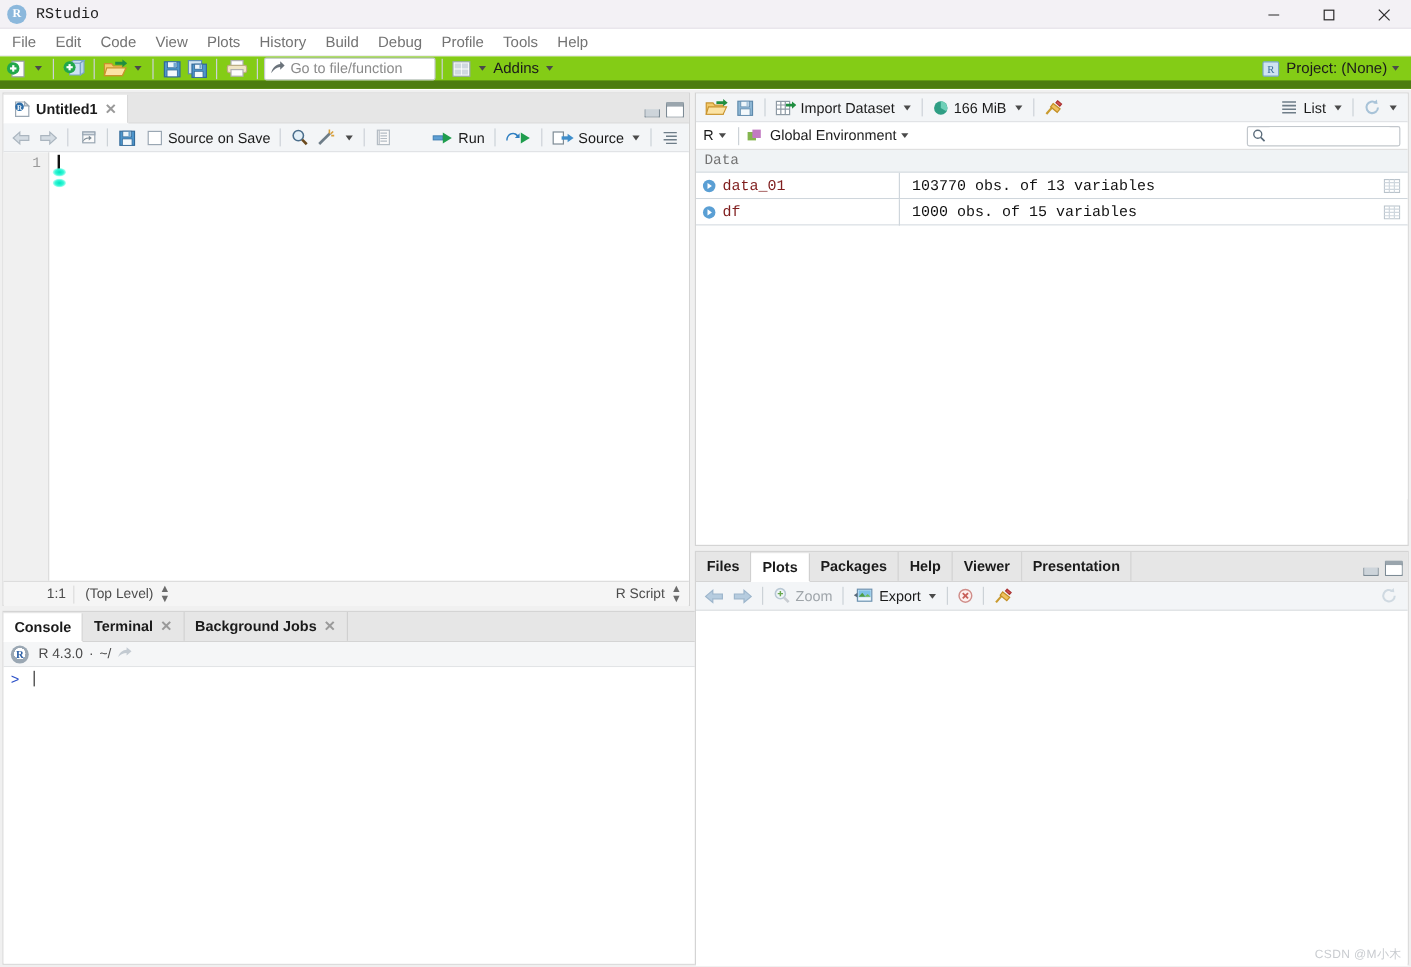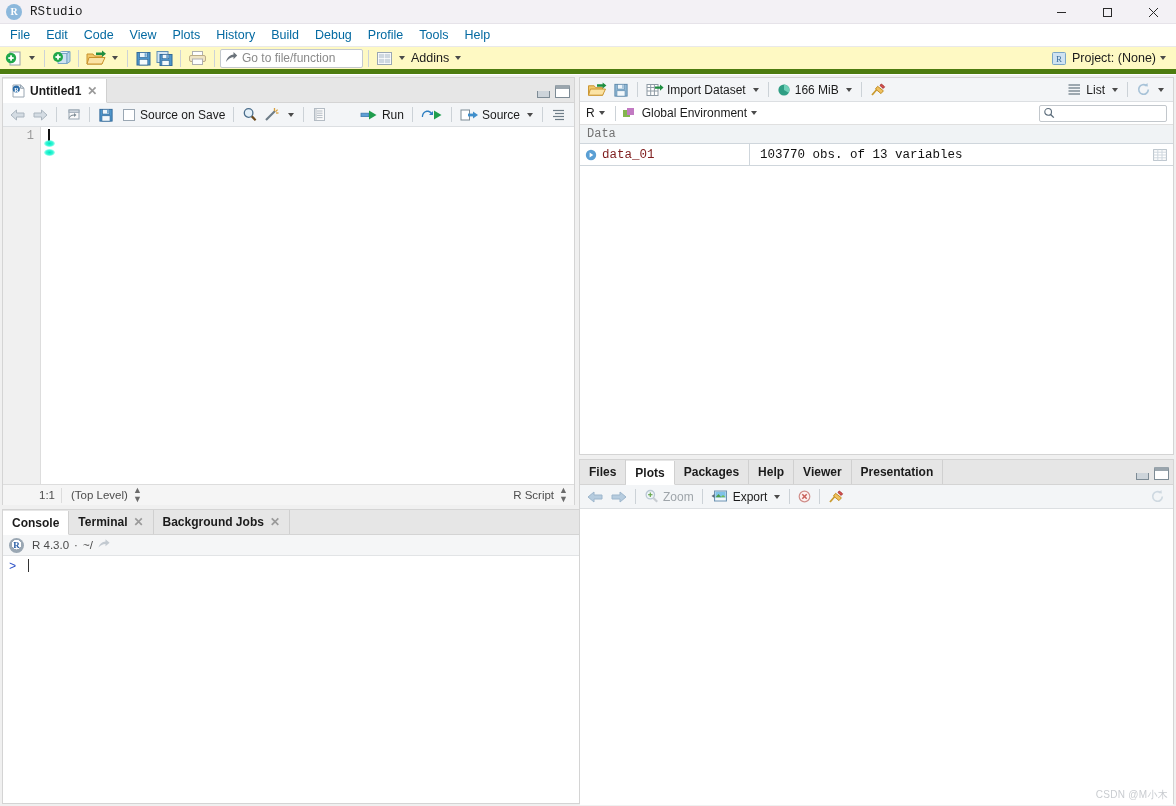--- a/index.html
+++ b/index.html
@@ -32,27 +32,27 @@
     width: 46px; height: 24px; display: flex; align-items: center; justify-content: center;
     font-size: 12px; color: #2a2a2a;
   }
 
   
   .menubar {
     height: 23px; background: #ffffff; display: flex; align-items: center;
     padding-left: 2px; border-bottom: 1px solid #e9e9e9;
   }
   .menubar .mi {
-    padding: 2px 8px; font-size: 12.5px; color: #0369a1; cursor: default; line-height: 17px;
+    padding: 2px 8px; font-size: 12.5px; color: #737373; cursor: default; line-height: 17px;
   }
 
   
   .toolbar {
-    height: 27px; background: #fef9c3; display: flex; align-items: center;
-    border-bottom: 5px solid #4d7c0f; padding-left: 3px; position: relative;
+    height: 27px; background: #84cc16; display: flex; align-items: center;
+    border-bottom: 7px solid #4d7c0f; padding-left: 3px; position: relative;
   }
   .tb-btn { display: flex; align-items: center; height: 22px; padding: 0 2px; cursor: default; }
   .caret { width: 0; height: 0; border-left: 3.5px solid transparent; border-right: 3.5px solid transparent;
            border-top: 4px solid #4a4a4a; margin: 0 4px; }
   .tb-sep { width: 1px; height: 17px; background: #ccd2d7; margin: 0 5px; }
   .gotofile {
     display: flex; align-items: center; width: 143px; height: 19px;
     background: #ffffff; border: 1px solid #c4c9ce; border-radius: 2px; padding-left: 3px;
   }
   .gotofile .ph { color: #8a8a8a; font-size: 12px; margin-left: 4px; }
@@ -618,20 +618,40 @@
             <rect x="0.6" y="0.6" width="12.8" height="10.8" fill="#ffffff" stroke="#b9c3cb"></rect>
             <line x1="0.6" y1="3.2" x2="13.4" y2="3.2" stroke="#cfd7de"></line>
             <line x1="0.6" y1="6" x2="13.4" y2="6" stroke="#cfd7de"></line>
             <line x1="0.6" y1="8.8" x2="13.4" y2="8.8" stroke="#cfd7de"></line>
             <line x1="4.8" y1="0.6" x2="4.8" y2="11.4" stroke="#cfd7de"></line>
             <line x1="9" y1="0.6" x2="9" y2="11.4" stroke="#cfd7de"></line>
           </svg>
         </div>
       </div>
 
+      <div class="env-row">
+        <div class="expander">
+          <svg width="12" height="12" viewBox="0 0 12 12">
+            <circle cx="6" cy="6" r="5.2" fill="#5a9fd4"></circle>
+            <path d="M4.6 3.4 L8.3 6 L4.6 8.6 Z" fill="#ffffff"></path>
+          </svg>
+        </div>
+        <div class="name">df</div>
+        <div class="desc">1000 obs. of 15 variables</div>
+        <div class="gridicon">
+          <svg width="14" height="12" viewBox="0 0 14 12">
+            <rect x="0.6" y="0.6" width="12.8" height="10.8" fill="#ffffff" stroke="#b9c3cb"></rect>
+            <line x1="0.6" y1="3.2" x2="13.4" y2="3.2" stroke="#cfd7de"></line>
+            <line x1="0.6" y1="6" x2="13.4" y2="6" stroke="#cfd7de"></line>
+            <line x1="0.6" y1="8.8" x2="13.4" y2="8.8" stroke="#cfd7de"></line>
+            <line x1="4.8" y1="0.6" x2="4.8" y2="11.4" stroke="#cfd7de"></line>
+            <line x1="9" y1="0.6" x2="9" y2="11.4" stroke="#cfd7de"></line>
+          </svg>
+        </div>
+      </div>
 
       <div class="env-blank"></div>
     </div>
 
     <div class="pane pane-files">
       <div class="tabstrip">
         <div class="tab">
           <span>Files</span>
         </div>
         <div class="tab active">

